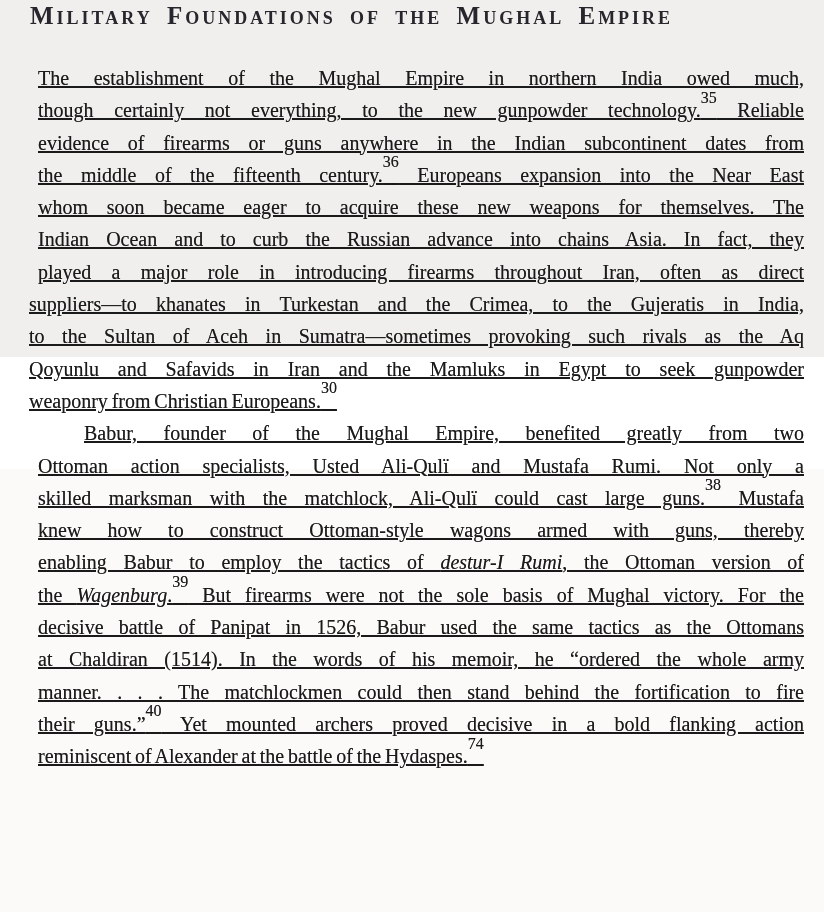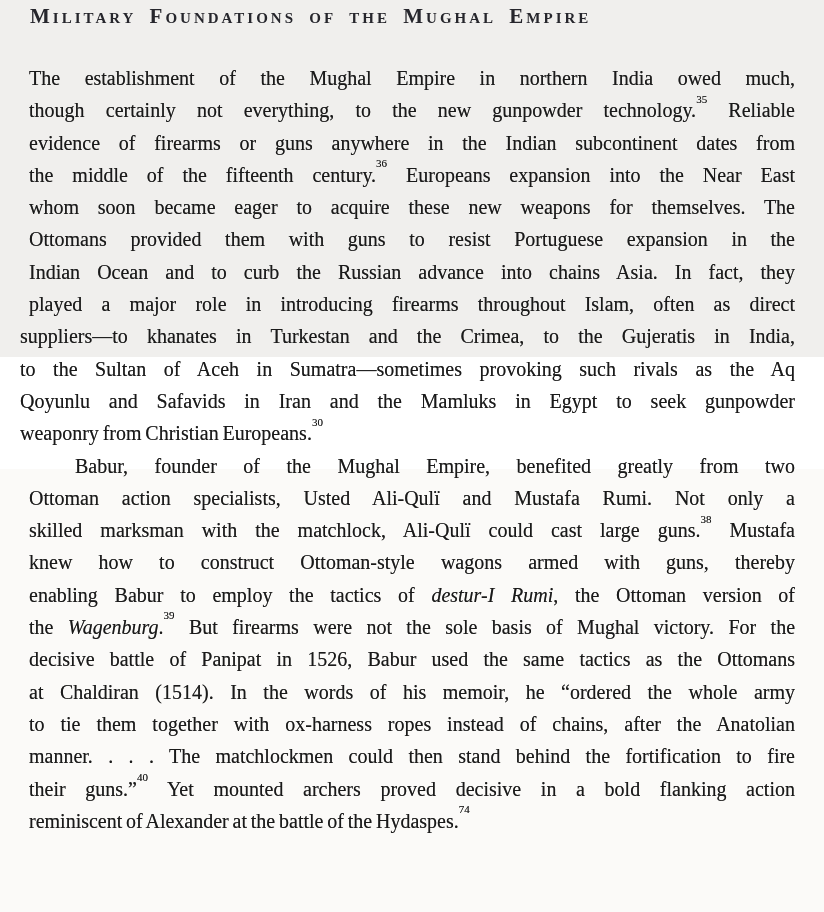--- a/index.html
+++ b/index.html
@@ -10,78 +10,77 @@
     background: var(--bg-base, #fbfaf8);
     font-family:"Liberation Serif", serif;
   }
   .scan-band { position:absolute; left:0; width:100%; pointer-events:none; }
   .band-top    { top:0;     height:357px; background:var(--bg-top,   #f0efed); }
   .band-bright { top:357px; height:112px; background:var(--bg-bright,#ffffff); }
   .page { position:absolute; inset:0; }
   .heading {
     position:absolute; left:30px; top:0px;
     margin:0;
-    font-size:21px; line-height:32px;
+    font-size:25px; line-height:32px;
     font-weight:600;
     font-variant:small-caps;
     letter-spacing:3px;
     word-spacing:5px;
     color:var(--heading-ink, #26262c);
     white-space:nowrap;
   }
   .body-text {
-    position:absolute; left:29px; top:62px; width:766px;
+    position:absolute; left:38px; top:62px; width:766px;
     color:var(--ink, #1a1a1a);
     font-size:20px;
     text-shadow:0 0 0.5px rgba(10,10,10,0.55);
+    text-decoration:underline;
   }
   .line {
     height:32.3px; line-height:32.3px;
     text-align:justify;
     text-align-last:justify;
     word-spacing:-1.2px;
     overflow:visible;
   }
   .line.last { text-align-last:left; }
   .line.indent { padding-left:46px; }
   .line i { font-style:italic; }
   sup.fn {
-    font-size:11px;
+    font-size:16px;
     line-height:0;
     position:relative; top:-7px;
     letter-spacing:0; word-spacing:0;
   }
 </style>
 </head>
 <body style="--ink: #1a1a1a; --heading-ink: #26262c; --bg-base: #fbfaf8; --bg-top: #f0efed; --bg-bright: #ffffff;">
 
 <div class="scan-band band-top"></div>
 <div class="scan-band band-bright"></div>
 
 <div class="page">
   <h1 class="heading">Military Foundations of the Mughal Empire</h1>
   <div class="body-text">
       <div class="line"><span>The establishment of the Mughal Empire in northern India owed much,</span></div>
       <div class="line"><span>though certainly not everything, to the new gunpowder technology.</span><sup class="fn">35</sup><span> Reliable</span></div>
       <div class="line"><span>evidence of firearms or guns anywhere in the Indian subcontinent dates from</span></div>
       <div class="line"><span>the middle of the fifteenth century.</span><sup class="fn">36</sup><span> Europeans expansion into the Near East</span></div>
       <div class="line"><span>whom soon became eager to acquire these new weapons for themselves. The</span></div>
-      <div class="line"><span>Ottomans provided them with guns to resist Portuguese expansion in the</span></div>
       <div class="line"><span>Indian Ocean and to curb the Russian advance into chains Asia. In fact, they</span></div>
-      <div class="line"><span>played a major role in introducing firearms throughout Islam, often as direct</span></div>
+      <div class="line"><span>played a major role in introducing firearms throughout Iran, often as direct</span></div>
       <div class="line" style="margin-left: -9px;"><span>suppliers—to khanates in Turkestan and the Crimea, to the Gujeratis in India,</span></div>
       <div class="line" style="margin-left: -9px;"><span>to the Sultan of Aceh in Sumatra—sometimes provoking such rivals as the Aq</span></div>
       <div class="line" style="margin-left: -9px;"><span>Qoyunlu and Safavids in Iran and the Mamluks in Egypt to seek gunpowder</span></div>
       <div class="line last" style="margin-left: -9px;"><span>weaponry from Christian Europeans.</span><sup class="fn">30</sup></div>
       <div class="line indent"><span>Babur, founder of the Mughal Empire, benefited greatly from two</span></div>
       <div class="line"><span>Ottoman action specialists, Usted Ali-Qulï and Mustafa Rumi. Not only a</span></div>
       <div class="line"><span>skilled marksman with the matchlock, Ali-Qulï could cast large guns.</span><sup class="fn">38</sup><span> Mustafa</span></div>
       <div class="line"><span>knew how to construct Ottoman-style wagons armed with guns, thereby</span></div>
       <div class="line"><span>enabling Babur to employ the tactics of </span><i>destur-I Rumi</i><span>, the Ottoman version of</span></div>
       <div class="line"><span>the </span><i>Wagenburg</i><span>.</span><sup class="fn">39</sup><span> But firearms were not the sole basis of Mughal victory. For the</span></div>
       <div class="line"><span>decisive battle of Panipat in 1526, Babur used the same tactics as the Ottomans</span></div>
       <div class="line"><span>at Chaldiran (1514). In the words of his memoir, he “ordered the whole army</span></div>
-      <div class="line"><span>to tie them together with ox-harness ropes instead of chains, after the Anatolian</span></div>
       <div class="line"><span>manner. . . . The matchlockmen could then stand behind the fortification to fire</span></div>
       <div class="line"><span>their guns.”</span><sup class="fn">40</sup><span> Yet mounted archers proved decisive in a bold flanking action</span></div>
       <div class="line last"><span>reminiscent of Alexander at the battle of the Hydaspes.</span><sup class="fn">74</sup></div>
     </div>
 </div>
 
 </body></html>

